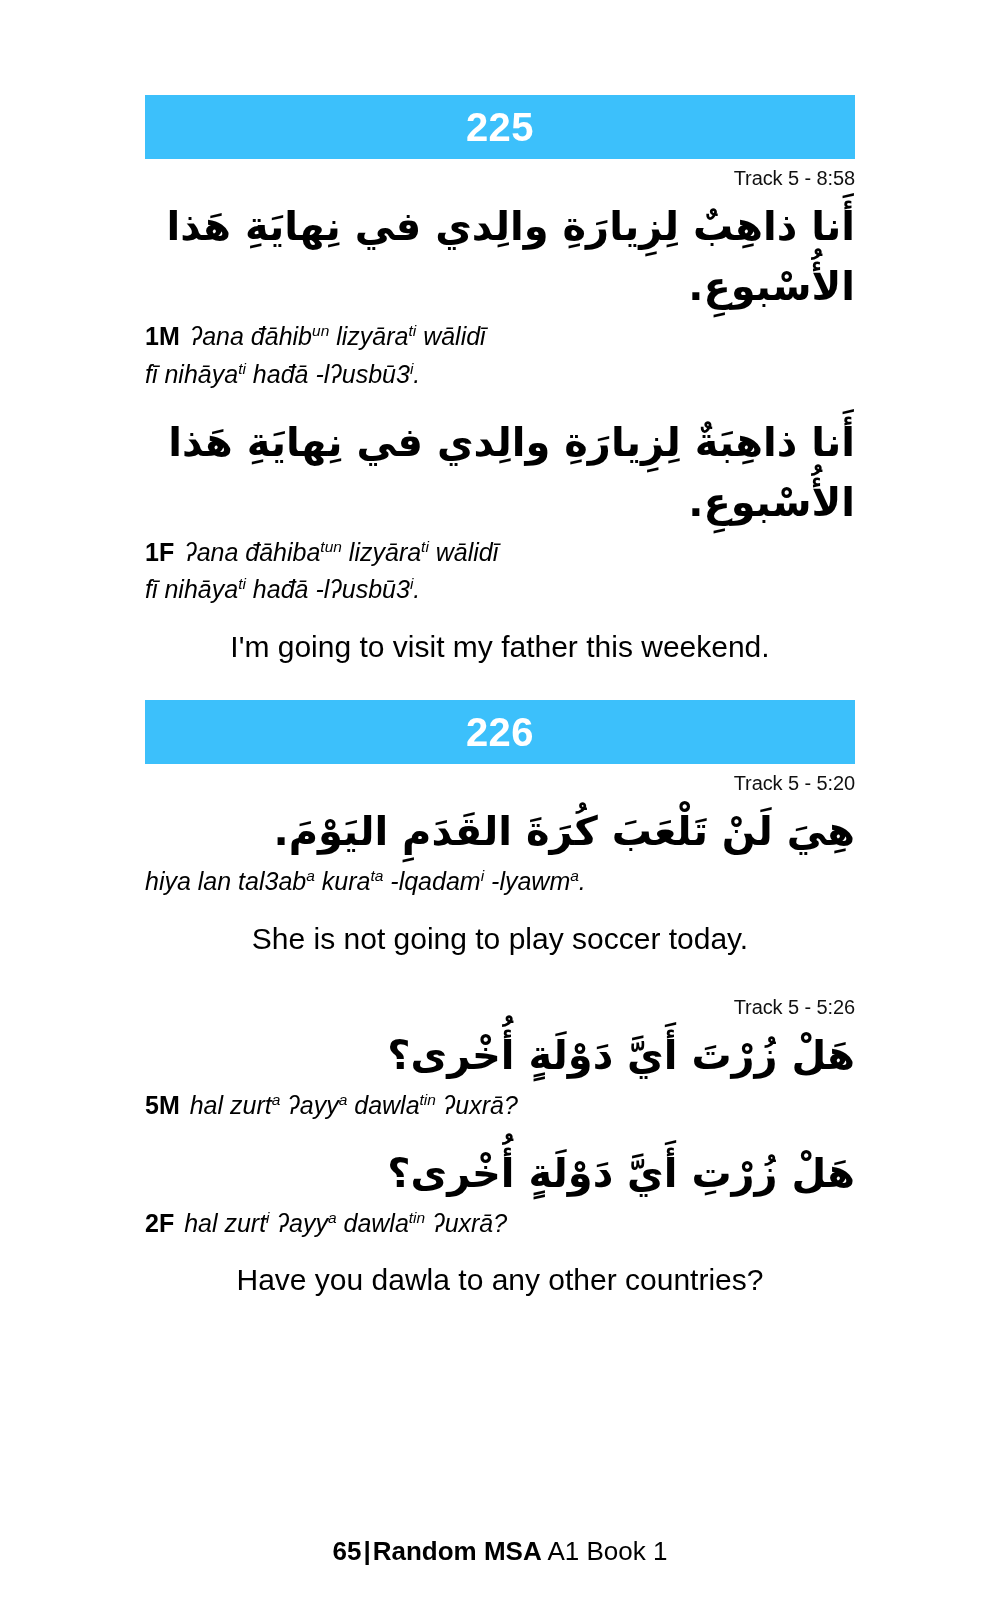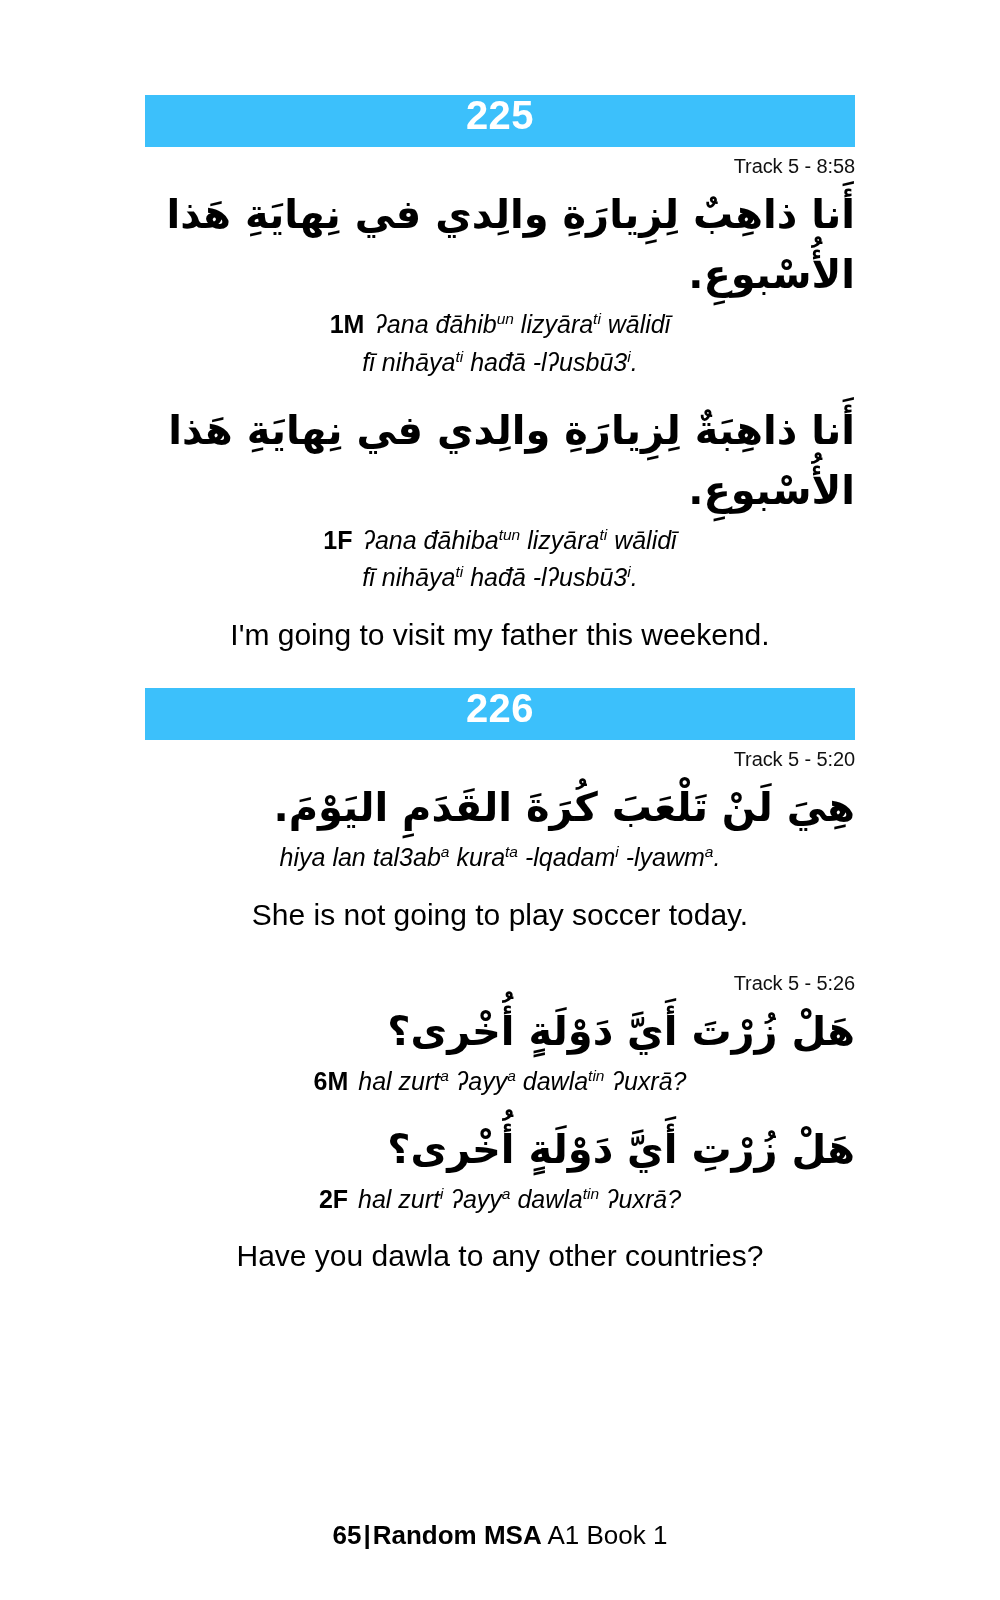--- a/index.html
+++ b/index.html
@@ -19,22 +19,23 @@
     width: 1000px;
     height: 1600px;
     box-sizing: border-box;
     padding: 0 145px;
   }
   .entry {
     width: 710px;
   }
   .entry-header {
     background: #3cc0fb;
-    height: 52px;
+    height: 64px;
     display: flex;
+    align-items: center;
     justify-content: center;
   }
   .entry-number {
     color: #ffffff;
     font-size: 40px;
     font-weight: bold;
     letter-spacing: 0.5px;
     line-height: 1;
   }
   .track-line {
@@ -52,21 +53,20 @@
     font-size: 40px;
     font-weight: bold;
     line-height: 1.5;
     color: #000000;
     margin-top: 6px;
   }
   .arabic.small-gap {
     margin-top: 20px;
   }
   .translit {
-    text-align: center;
     font-style: italic;
     font-size: 25px;
     line-height: 1.35;
     color: #000000;
     margin-top: 4px;
   }
   .translit .gender {
     font-style: normal;
     font-weight: bold;
     margin-right: 3px;
@@ -84,21 +84,21 @@
     margin-top: 20px;
   }
   .entry-225 { margin-top: 95px; }
   .entry-226 { margin-top: 34px; }
   .entry-227 { margin-top: 38px; }
 
   .footer {
     position: absolute;
     left: 0;
     right: 0;
-    bottom: 144px;
+    bottom: 128px;
     text-align: center;
     font-size: 26px;
     color: #000000;
     margin-top: 13px;
   }
   .footer .pg { font-weight: bold; }
   .footer .sep { font-weight: bold; padding: 0 2px; }
   .footer .brand { font-weight: bold; }
   .footer .book { font-weight: normal; }
 </style>
@@ -125,21 +125,21 @@
           <div class="entry-number">226</div>
         </div>
         <div class="track-line">Track 5 - 5:20</div>
         <div class="arabic">هِيَ لَنْ تَلْعَبَ كُرَةَ القَدَمِ اليَوْمَ.</div>
         <div class="translit"><span>hiya lan tal3ab</span><sup>a</sup><span> kura</span><sup>ta</sup><span> -lqadam</span><sup>i</sup><span> -lyawm</span><sup>a</sup><span>.</span></div>
         <div class="english">She is not going to play soccer today.</div>
       </div>
       <div class="entry entry-227">
         <div class="track-line">Track 5 - 5:26</div>
         <div class="arabic">هَلْ زُرْتَ أَيَّ دَوْلَةٍ أُخْرى؟</div>
-        <div class="translit"><span class="gender">6M </span><span>hal zurt</span><sup>a</sup><span> ʔayy</span><sup>a</sup><span> dawla</span><sup>tin</sup><span> ʔuxrā?</span></div>
+        <div class="translit"><span class="gender">5M </span><span>hal zurt</span><sup>a</sup><span> ʔayy</span><sup>a</sup><span> dawla</span><sup>tin</sup><span> ʔuxrā?</span></div>
         <div class="arabic small-gap">هَلْ زُرْتِ أَيَّ دَوْلَةٍ أُخْرى؟</div>
         <div class="translit"><span class="gender">2F </span><span>hal zurt</span><sup>i</sup><span> ʔayy</span><sup>a</sup><span> dawla</span><sup>tin</sup><span> ʔuxrā?</span></div>
         <div class="english">Have you dawla to any other countries?</div>
       </div>
     </div>
 
   <div class="footer">
     <span class="pg">65</span><span class="sep">|</span><span class="brand">Random MSA</span><span class="book"> </span><span class="book">A1 Book 1</span>
   </div>
 </div>

